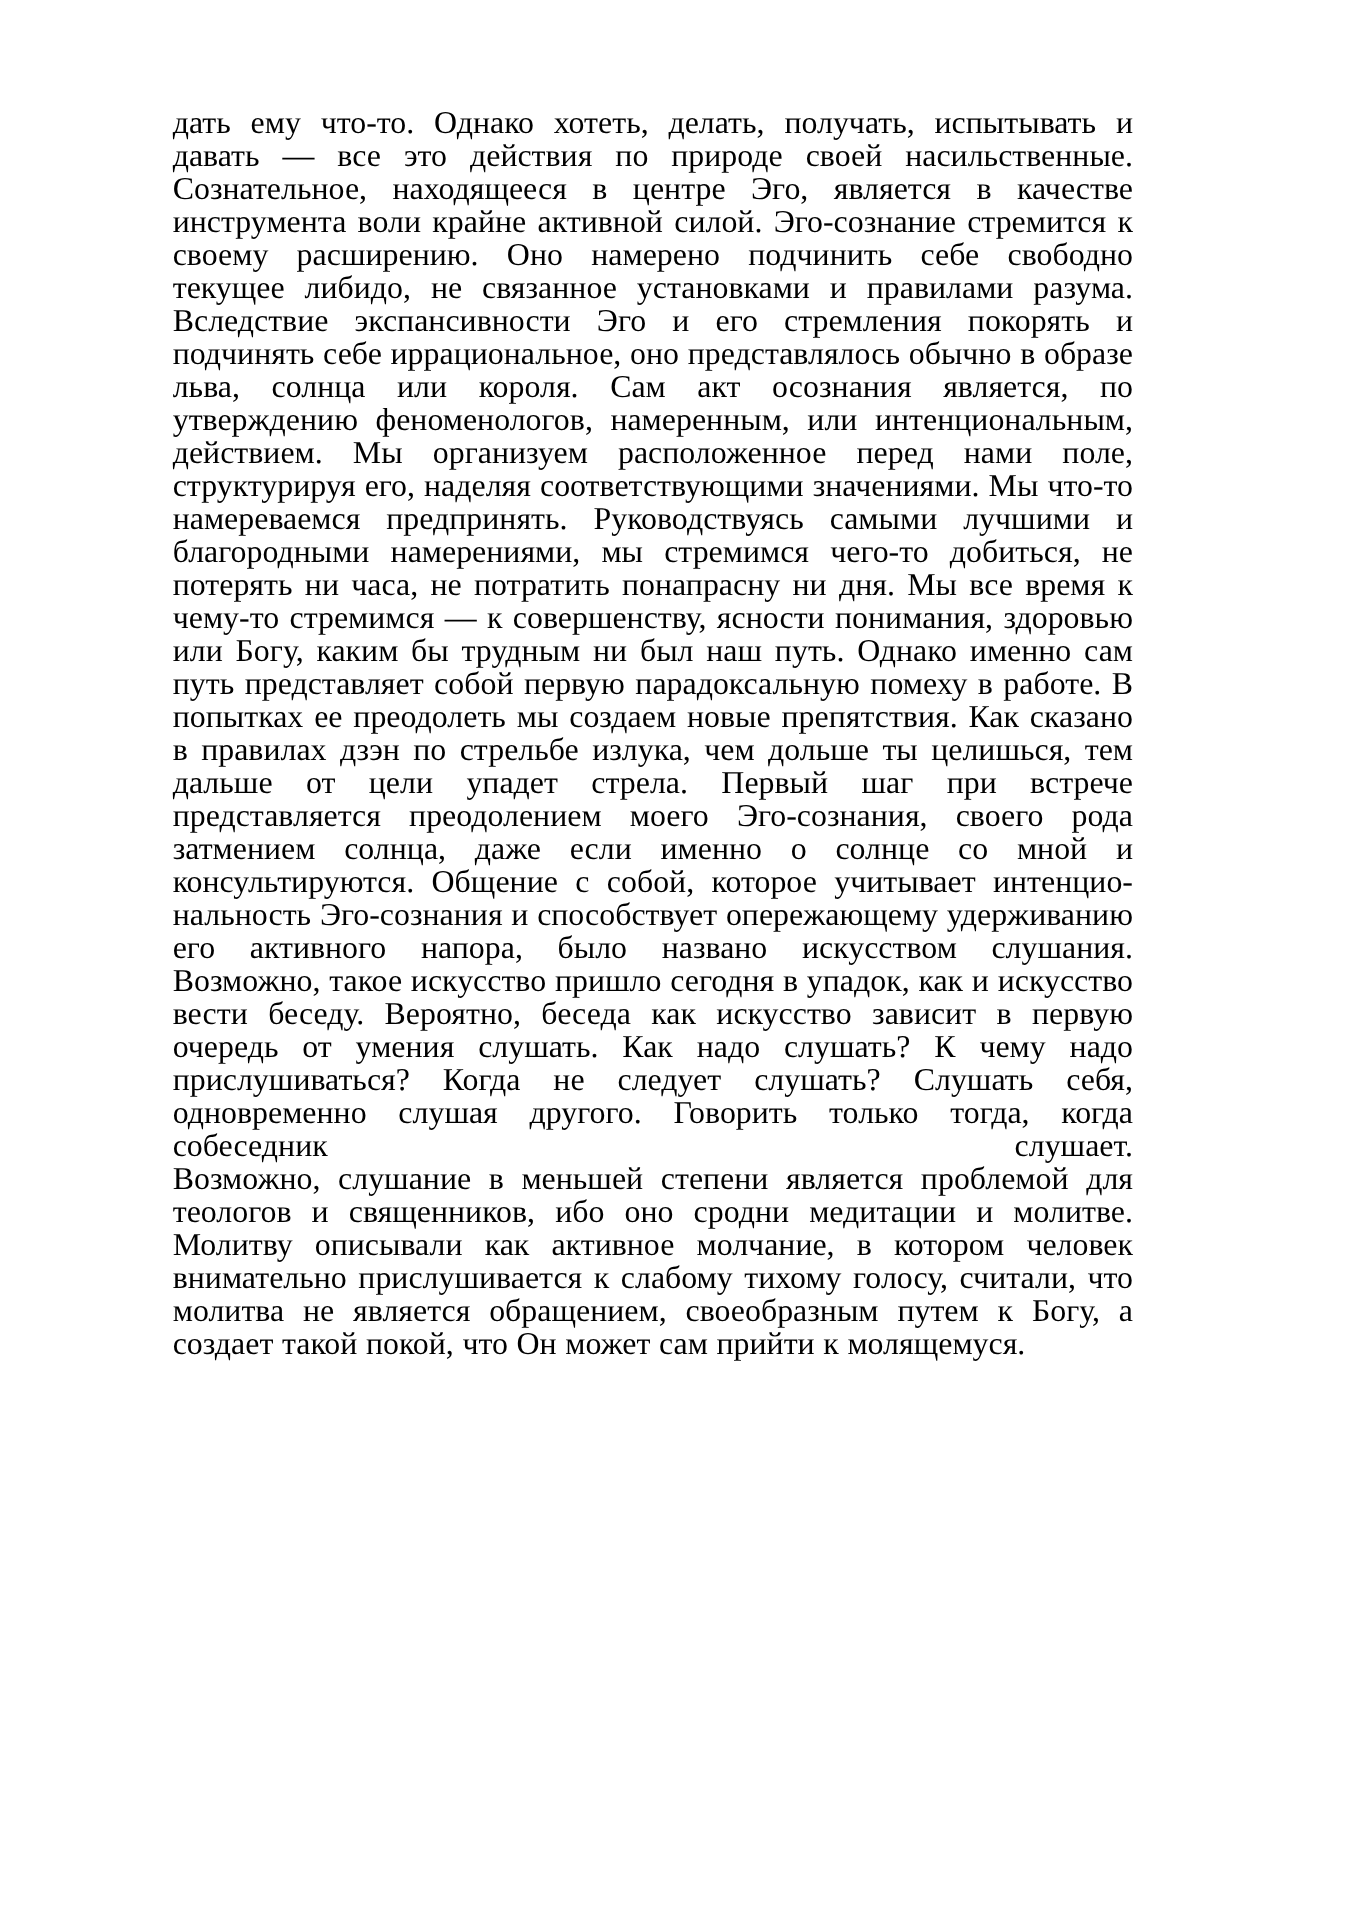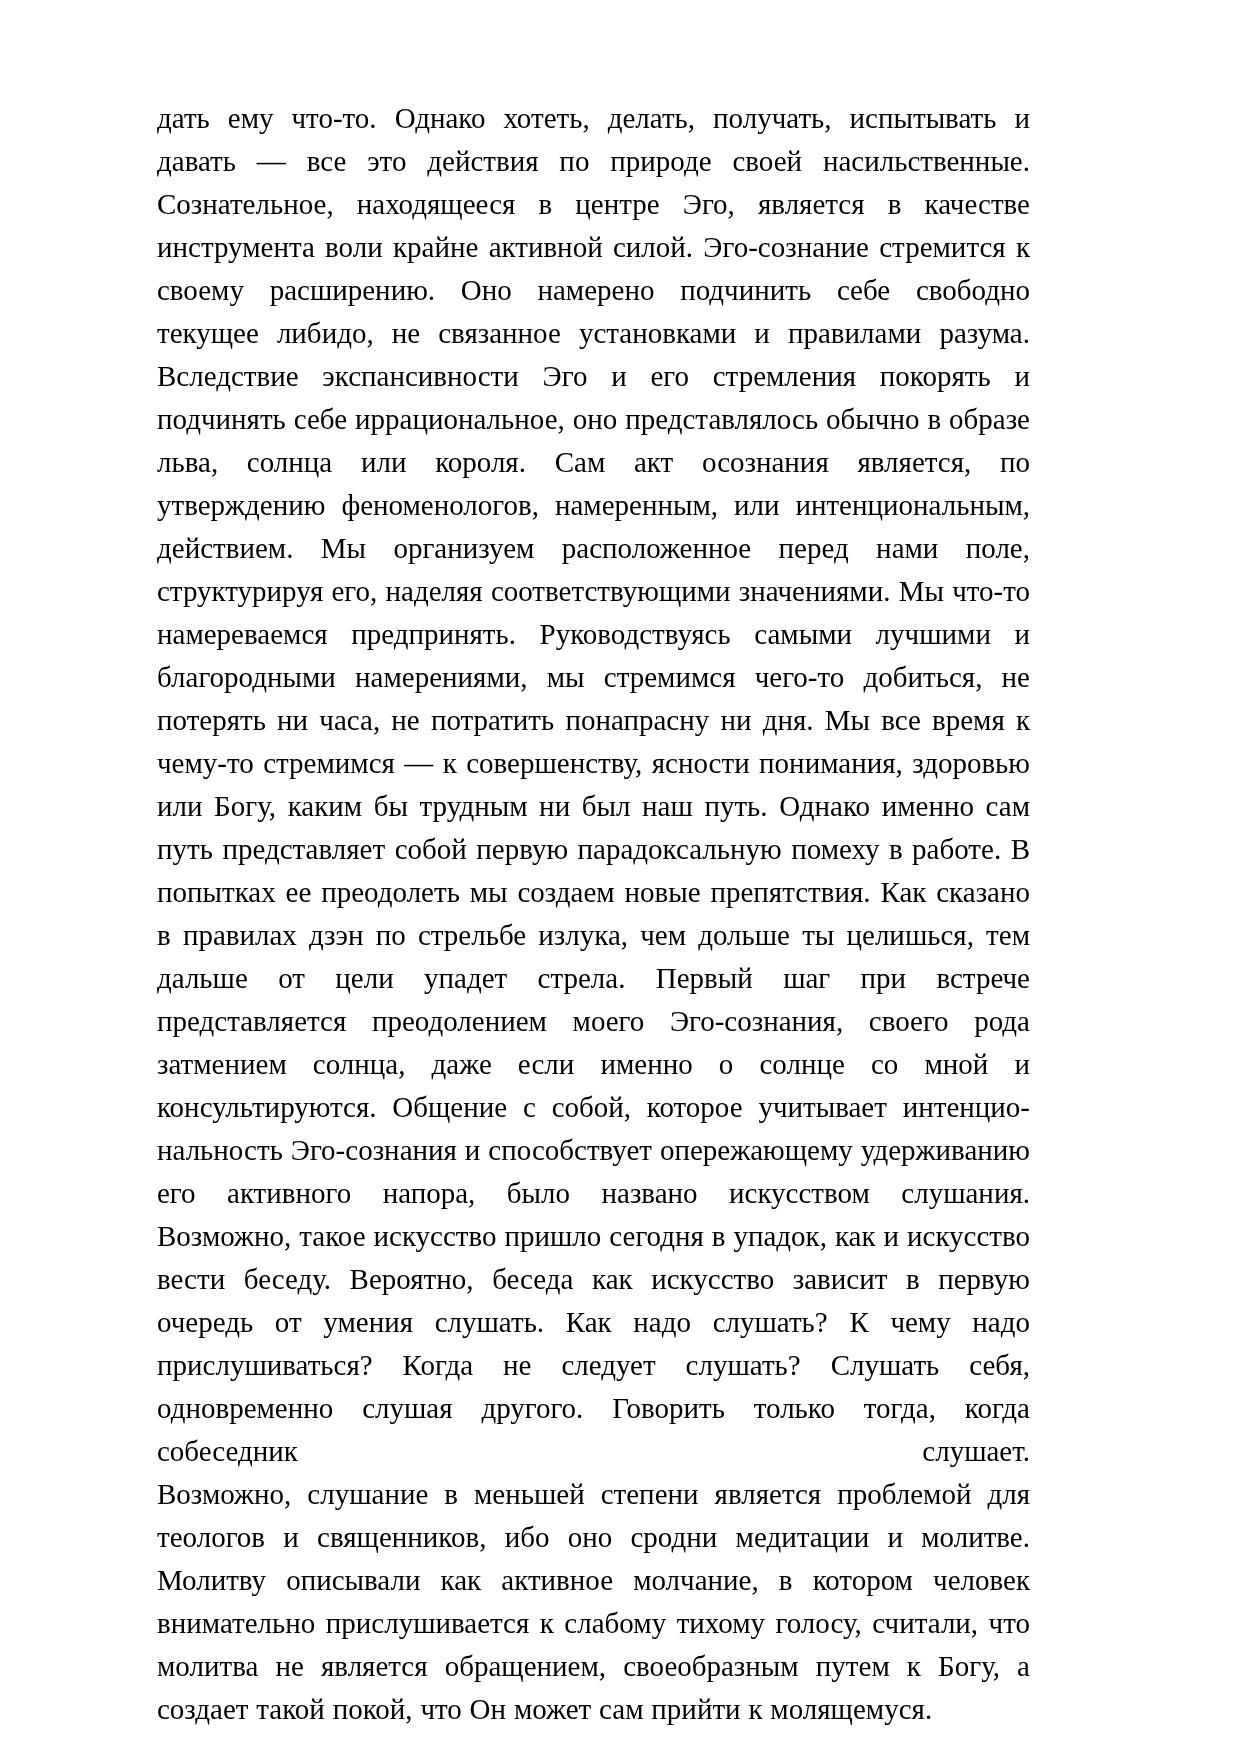--- a/index.html
+++ b/index.html
@@ -11,21 +11,21 @@
     position: relative;
     box-sizing: border-box;
     width: 1240px;
     height: 1754px;
     margin: 0 auto;
     background: #ffffff;
     padding: 97px 210px 60px 157px;
     overflow: hidden;
     font-family: "Liberation Serif", "DejaVu Serif", serif;
     font-size: 29px;
-    line-height: 43px;
+    line-height: 30px;
     color: #000000;
   }
   .para {
     margin: 0;
     padding: 0;
     text-align: justify;
     word-spacing: 0.02em;
   }
   
   .para-stretch-last {

